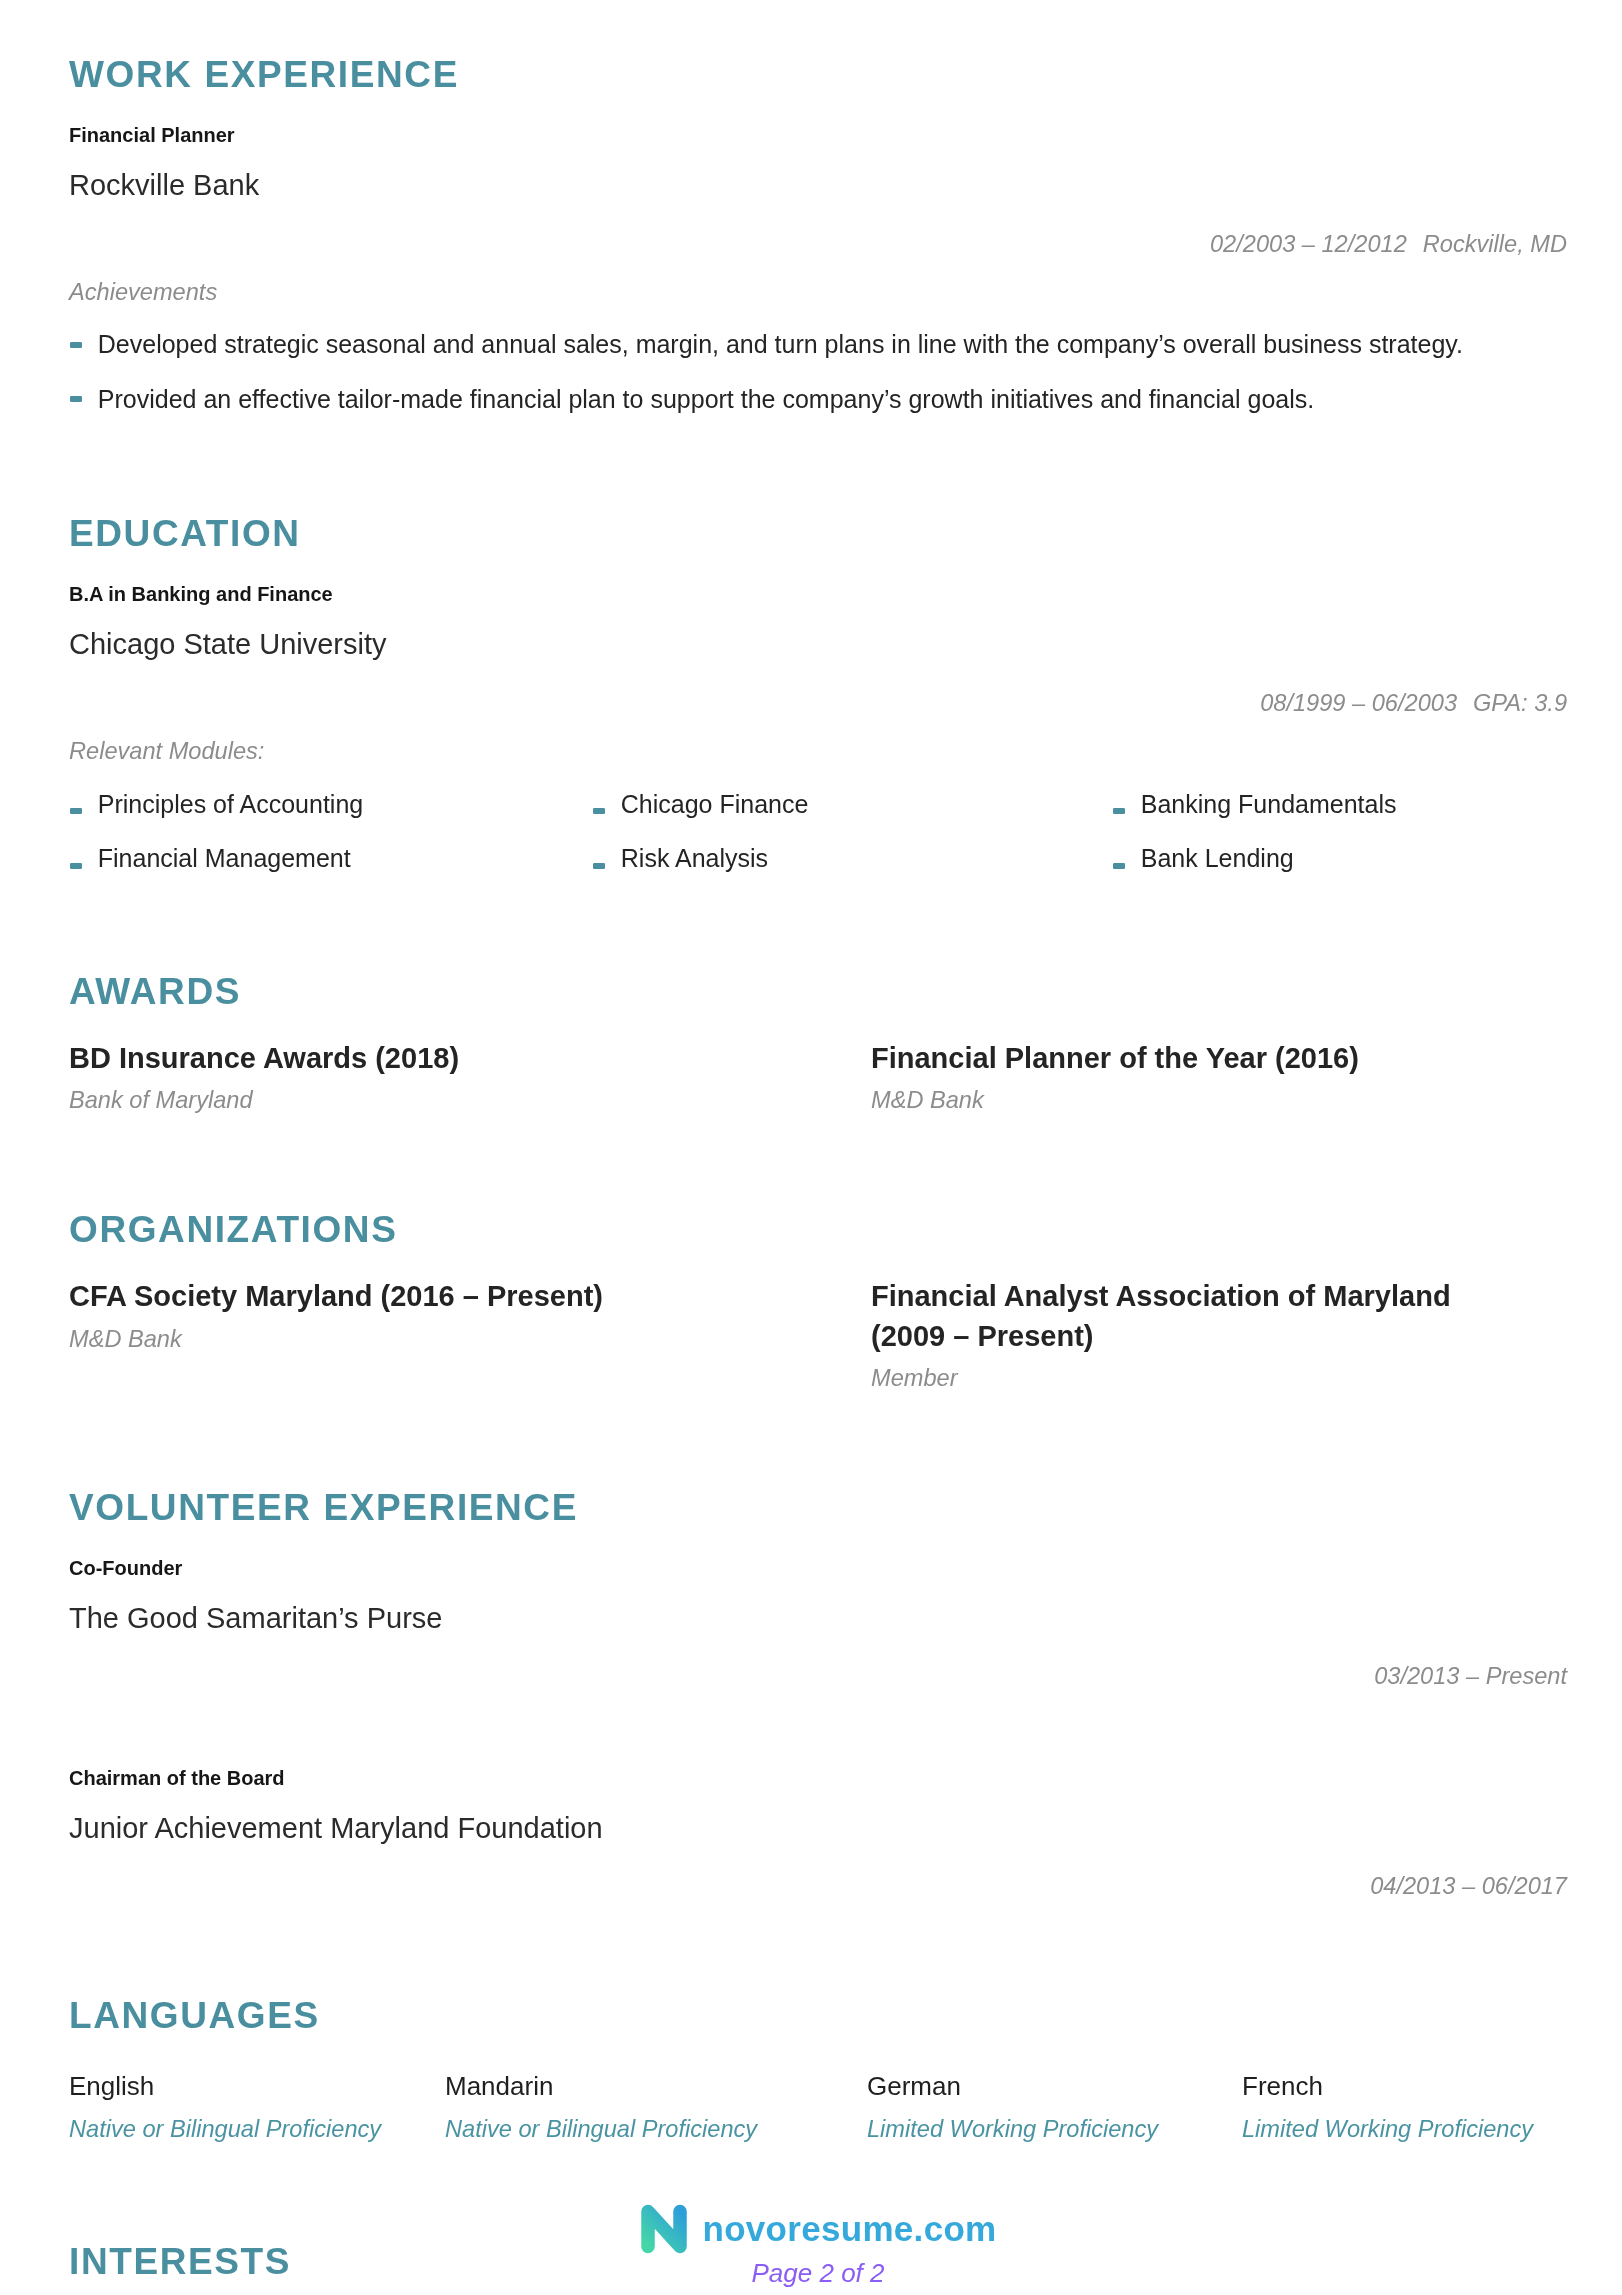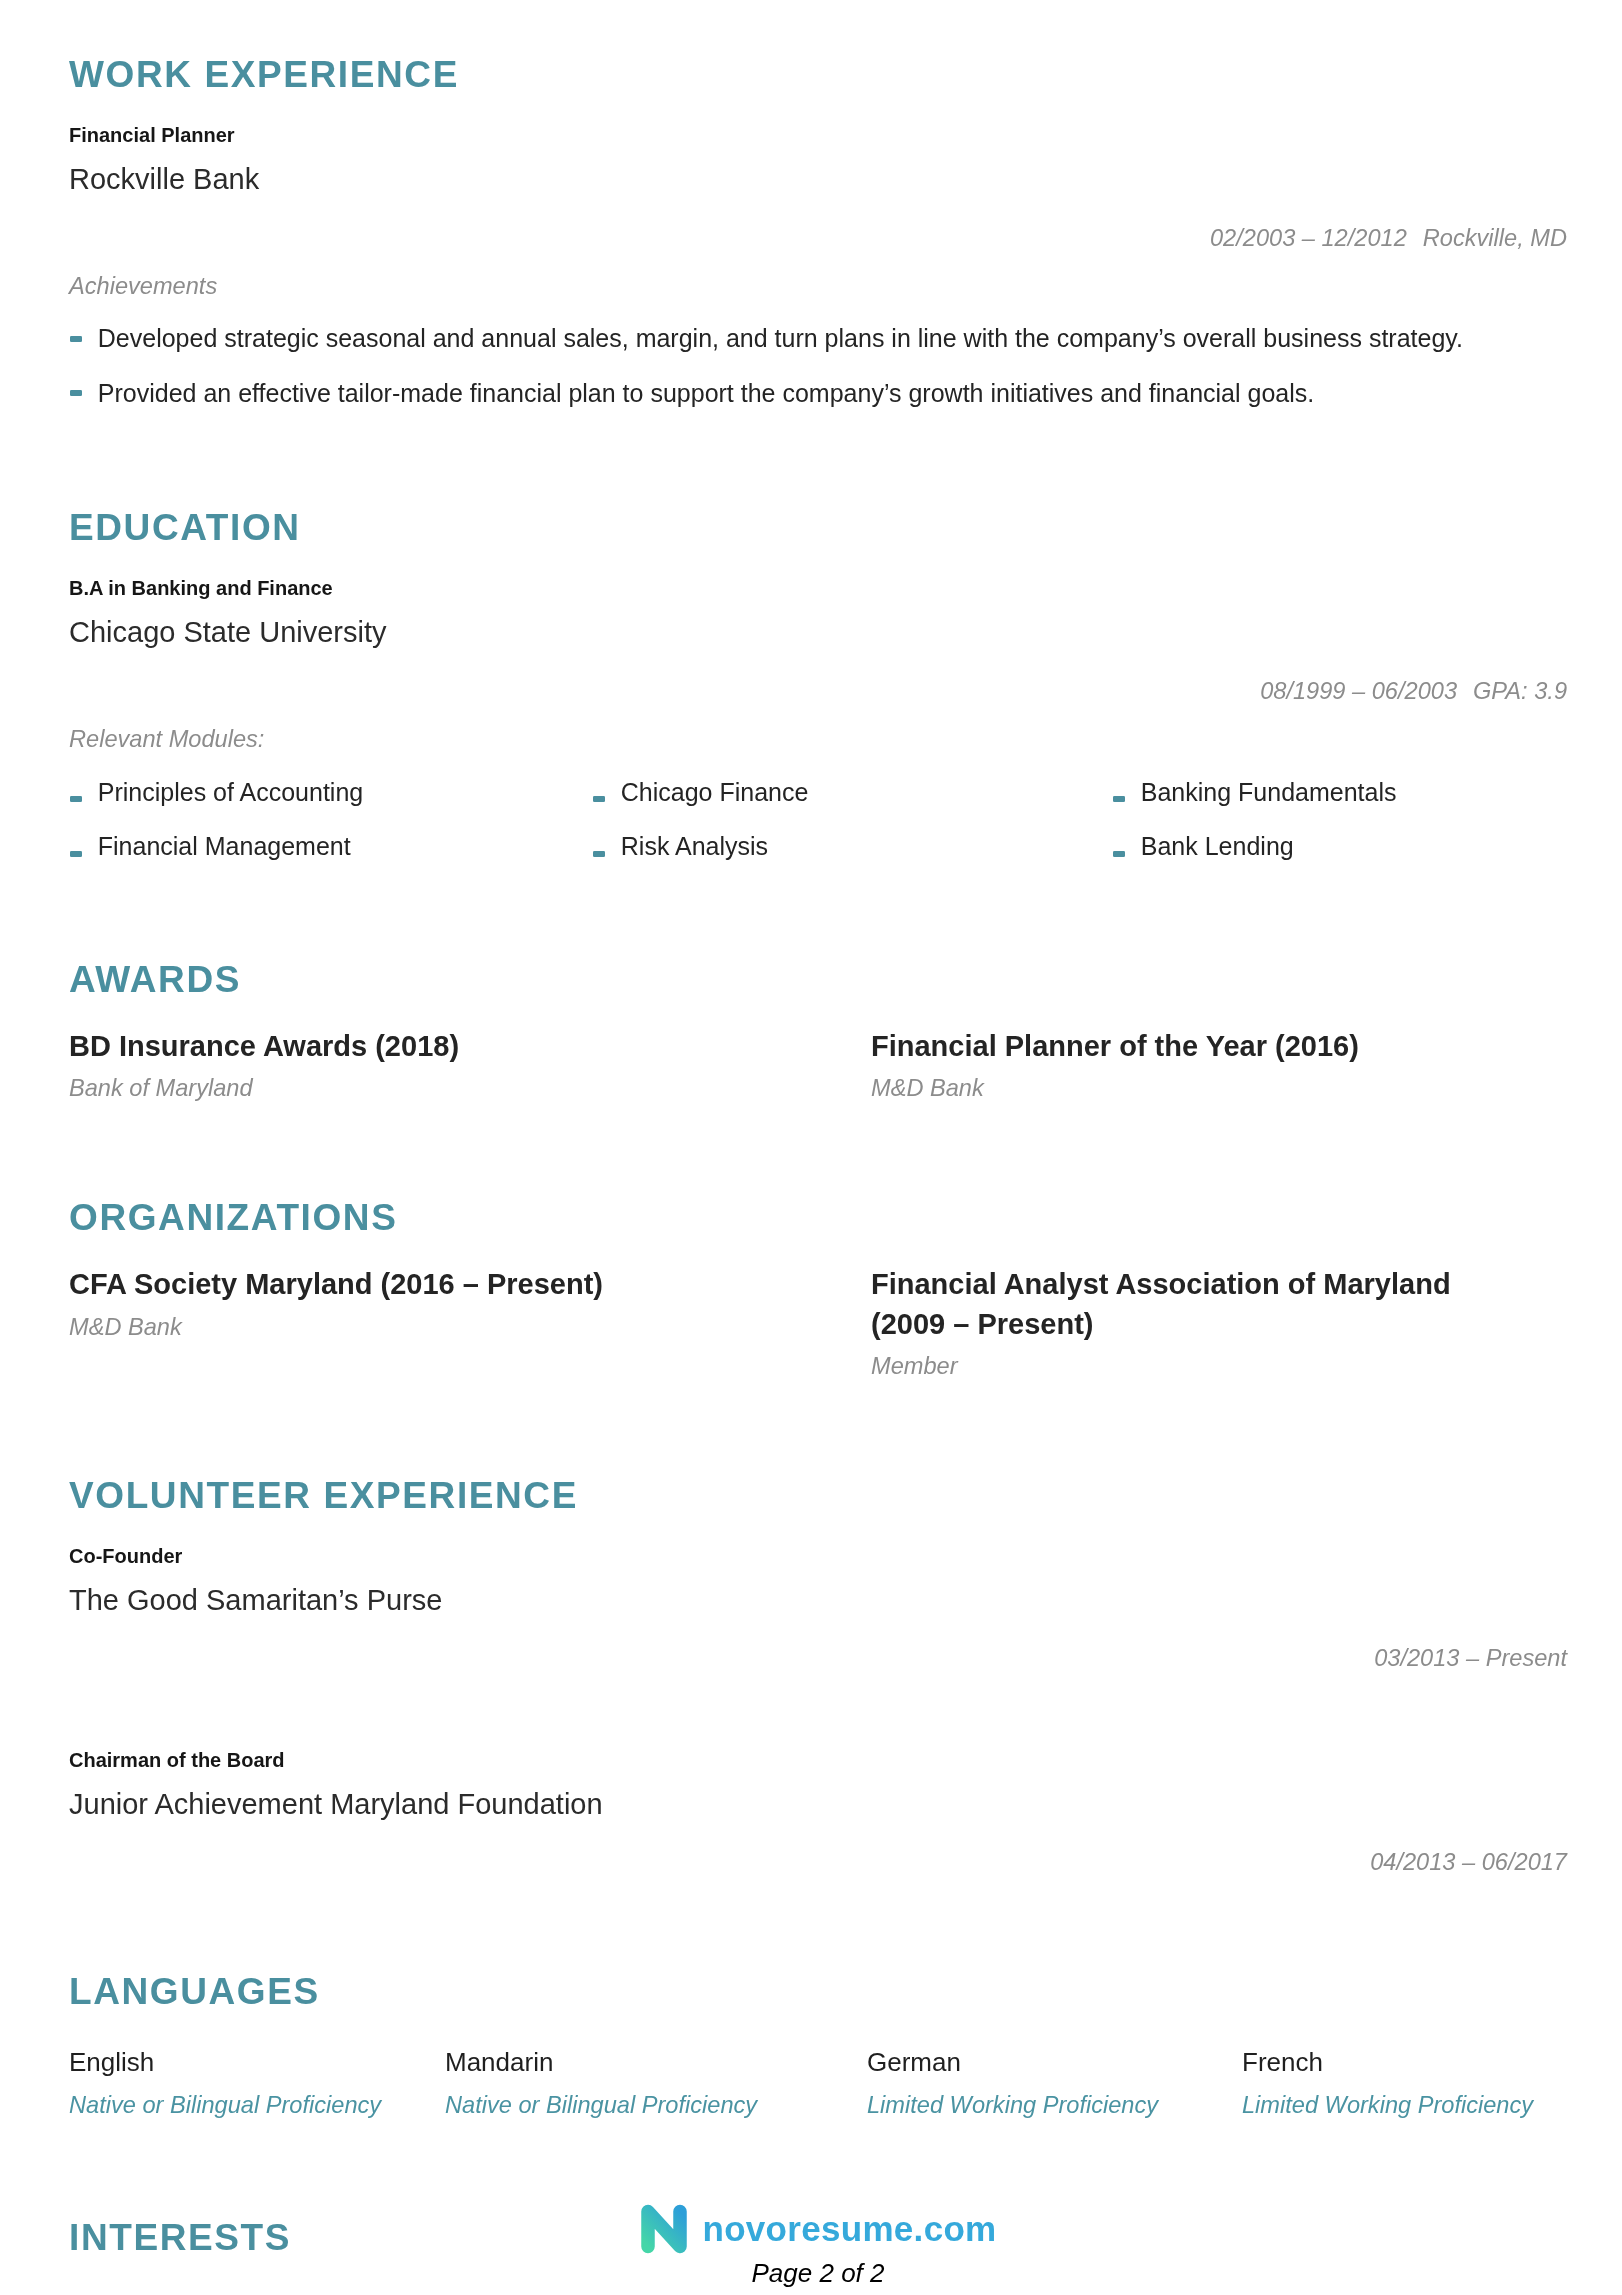--- a/index.html
+++ b/index.html
@@ -26,21 +26,21 @@
     color: #4a8f9f;
   }
   .entry-title {
     margin: 31px 0 0 0;
     font-size: 20px;
     line-height: 1.15;
     font-weight: 700;
     color: #161616;
   }
   .entry-org {
-    margin-top: 15px;
+    margin-top: 21px;
     font-size: 29px;
     line-height: 1.2;
     font-weight: 400;
     color: #2b2b2b;
   }
   .meta {
     font-size: 23.6px;
     font-style: italic;
     color: #8c8c8c;
     line-height: 1.2;
@@ -135,21 +135,21 @@
   .brand { display: flex; align-items: center; gap: 13px; }
   .brand-text {
     font-size: 35px;
     font-weight: 700;
     letter-spacing: 0.3px;
     color: #35a9db;
   }
   .page-label {
     font-size: 26px;
     font-style: italic;
-    color: #000000;
+    color: #8b5cf6;
   }
 </style>
 </head>
 <body>
 
 <div class="page">
 
   <section class="sec">
     <h2 class="sec-heading">WORK EXPERIENCE</h2>
     <div>

